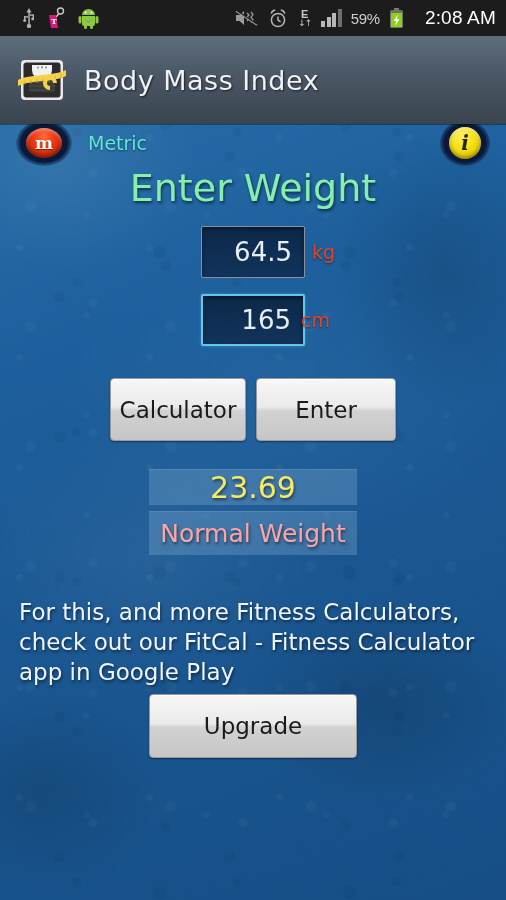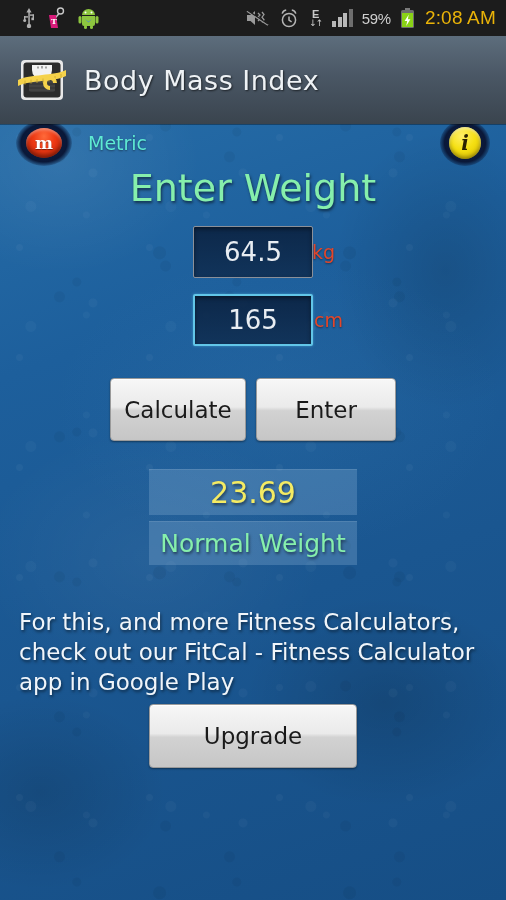--- a/index.html
+++ b/index.html
@@ -63,22 +63,22 @@
   .ic-edge .ar { font-size:9px; line-height:8px; letter-spacing:-1px; }
   .ic-signal { display:flex; align-items:flex-end; gap:1.5px; height:18px; }
   .ic-signal i { width:4px; background:#b8b8b8; display:block; }
   .ic-signal i:nth-child(1){ height:6px; }
   .ic-signal i:nth-child(2){ height:10px; }
   .ic-signal i:nth-child(3){ height:14px; }
   .ic-signal i:nth-child(4){ height:18px; background:#6e6e6e; }
   .batt-pct { color:#cfcfcf; font-size:15px; font-family:"Liberation Sans", sans-serif;
               letter-spacing:-.3px; }
   .ic-batt { width:15px; height:21px; position:relative; }
-  .clock { color:#eab308; font-size:19px; font-family:"Liberation Sans", sans-serif;
-           letter-spacing:.2px; margin-left:1px; }
+  .clock { color:#ffffff; font-size:19px; font-family:"Liberation Sans", sans-serif;
+           letter-spacing:.2px; margin-left:12px; }
 
   
   .titlebar {
     position:absolute; top:36px; left:0; width:506px; height:88px;
     background:linear-gradient(to bottom, #5d6d7c 0%, #4a5765 45%, #3a444e 100%);
     display:flex; align-items:center; padding-left:16px;
     box-shadow:0 1px 0 rgba(0,0,0,.35);
     z-index:15;
   }
   .app-icon { width:52px; height:52px; position:relative; flex:none; }
@@ -133,27 +133,27 @@
     font-family:"DejaVu Serif", serif;
   }
 
   .field-label {
     text-align:center; color:#86efac; font-size:38px;
     font-family:"DejaVu Sans", sans-serif; font-weight:500;
     text-shadow:1px 2px 3px rgba(0,0,0,.55);
   }
   .input-row { display:flex; align-items:center; justify-content:center; position:relative; }
   .tbox {
-    width:120px; height:52px;
+    width:104px; height:52px;
     background:linear-gradient(to bottom, rgba(10,32,62,.88), rgba(14,42,76,.82));
     border:1px solid #8b9099;
     border-radius:2px;
     color:#e8edf2; font-size:26px;
     font-family:"DejaVu Sans", sans-serif;
-    text-align:center; padding:8px 12px;
+    text-align:right; padding:8px 12px;
     box-shadow:inset 0 2px 4px rgba(0,0,0,.45);
     outline:none;
   }
   .tbox.focused { border:2px solid #62c6e8; box-shadow:inset 0 2px 4px rgba(0,0,0,.45), 0 0 3px rgba(98,198,232,.5); }
   .unit {
     position:absolute; color:#e2462a; font-size:19px;
     font-family:"DejaVu Sans", sans-serif;
     text-shadow:0 1px 2px rgba(0,0,0,.45);
   }
 
@@ -170,29 +170,29 @@
   #calculate-button { width:136px; height:63px; }
   #clear-button { width:140px; height:63px; }
   #upgrade-button { width:208px; height:64px; }
 
   .result-panel {
     width:208px; margin:0 auto;
     background:rgba(140,180,215,.30);
     border-top:1px solid rgba(255,255,255,.10);
     display:flex; align-items:center; justify-content:center;
   }
-  #bmi-value-panel { height:46px; }
+  #bmi-value-panel { height:36px; }
   #bmi-value {
     color:#f4eb63; font-size:30px;
     font-family:"DejaVu Sans", sans-serif;
     text-shadow:1px 2px 3px rgba(0,0,0,.5);
   }
   #bmi-category-panel { height:44px; margin-top:6px; }
   #bmi-category {
-    color:#86efac; font-size:25px;
+    color:#fca5a5; font-size:25px;
     font-family:"DejaVu Sans", sans-serif;
     text-shadow:1px 2px 3px rgba(0,0,0,.5);
   }
 
   .promo {
     color:#f0f5fa; font-size:23px; line-height:30px;
     font-family:"DejaVu Sans", sans-serif;
     padding:0 14px;
     text-shadow:1px 2px 3px rgba(0,0,0,.5);
   }
@@ -355,25 +355,25 @@
     <div style="margin-top:62px;" class="field-label">Enter Weight</div>
 
     <div class="input-row" style="margin-top:16px;">
       <input class="tbox" type="text" id="weight-input" value="64.5" style="">
       <span class="unit" style="left:312px;">kg</span>
     </div>
 
 
     <div class="input-row" style="margin-top:16px;">
       <input class="tbox focused" type="text" id="height-input" value="165" style="">
-      <span class="unit" style="left:314px;">cm</span>
+      <span class="unit" style="left:301px;">cm</span>
     </div>
 
     <div class="btnrow" style="margin-top:32px;">
-      <button class="holo-btn" id="calculate-button">Calculate</button>
+      <button class="holo-btn" id="calculate-button">Calculator</button>
       <button class="holo-btn" id="clear-button">Enter</button>
     </div>
 
     <div style="margin-top:28px;">
       <div class="result-panel" id="bmi-value-panel">
         <span id="bmi-value">23.69</span>
       </div>
       <div class="result-panel" id="bmi-category-panel">
         <span id="bmi-category">Normal Weight</span>
       </div>

